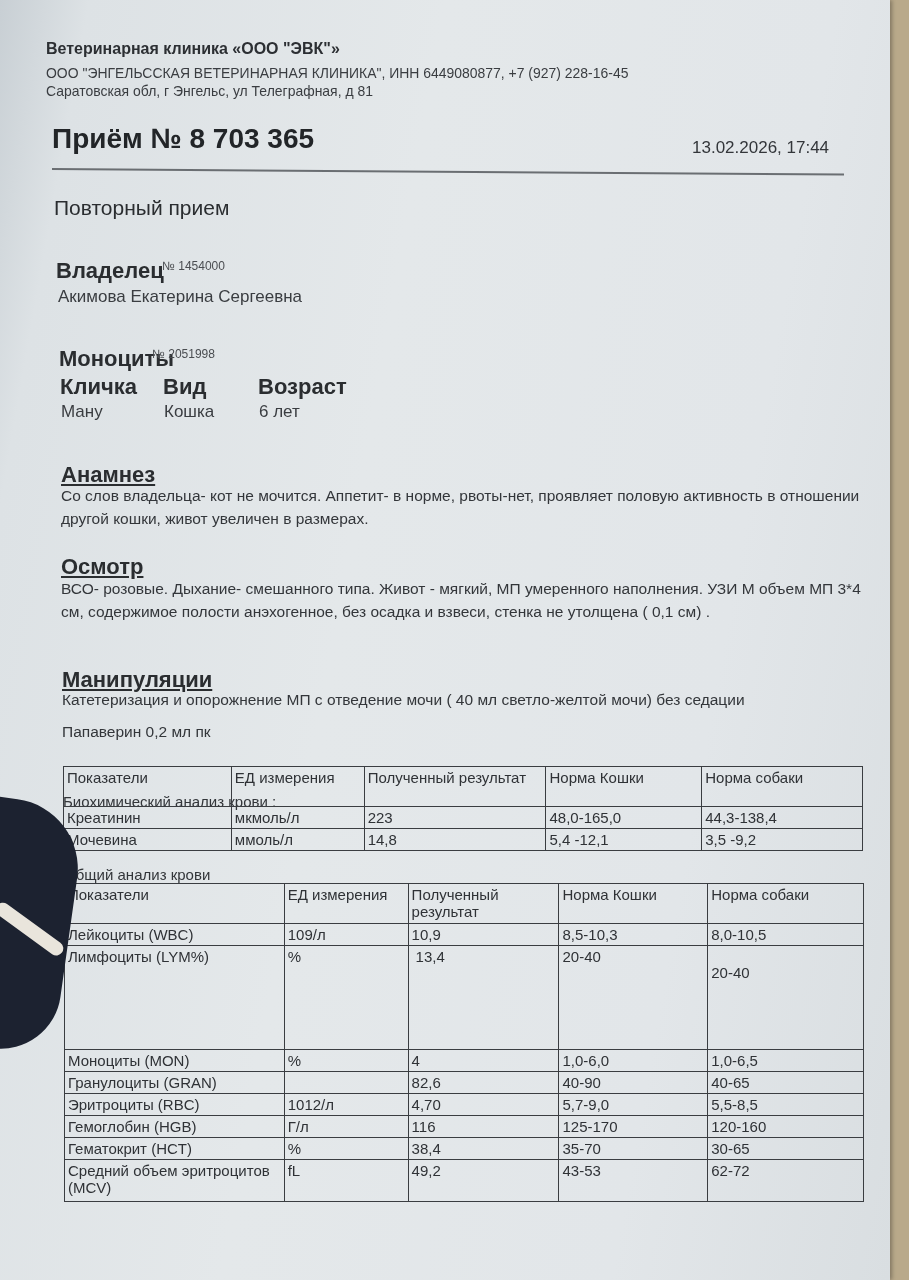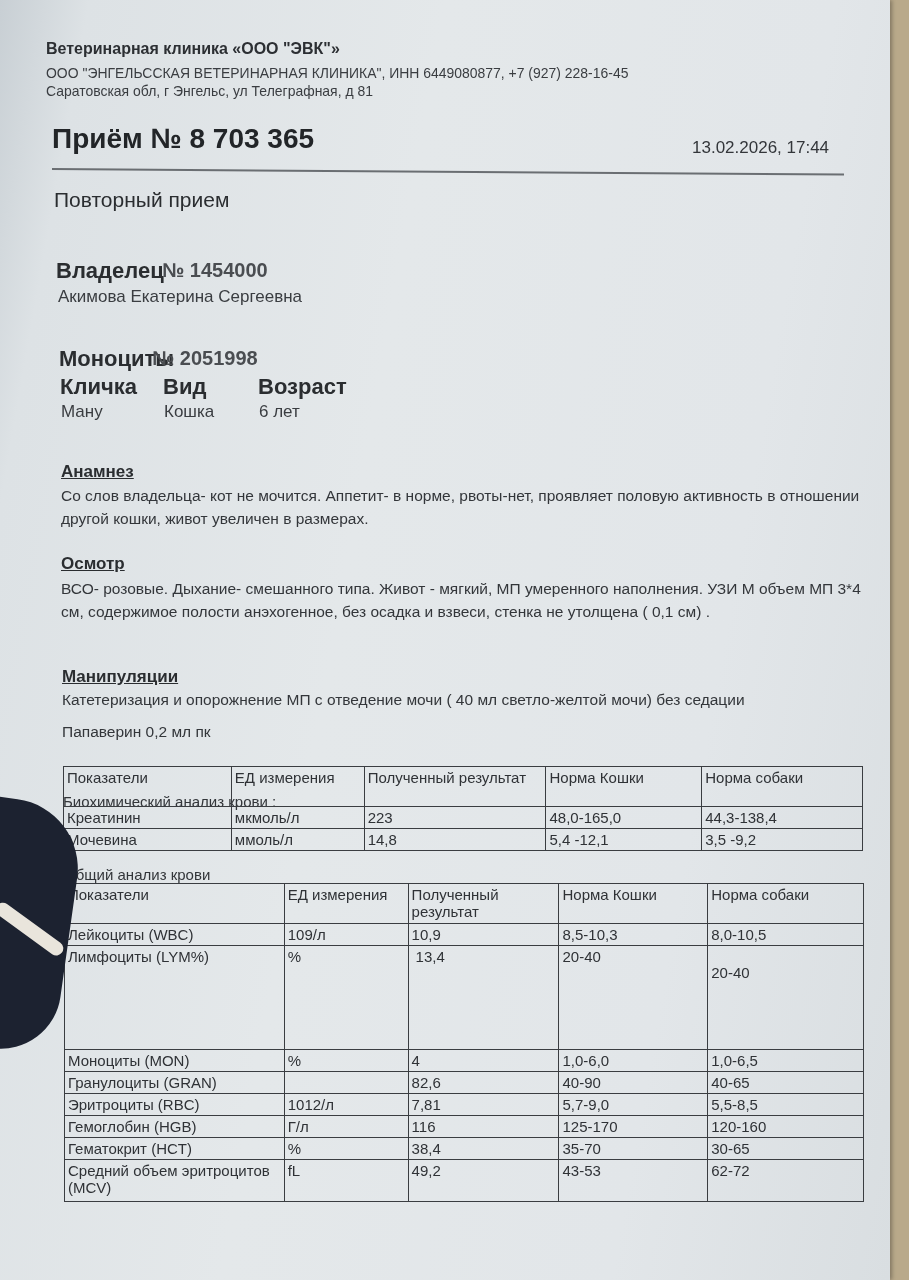--- a/index.html
+++ b/index.html
@@ -22,25 +22,25 @@
     position:absolute; left:30px; top:120px; width:80px; height:14px;
     background:#e9e5dc; border-radius:8px; transform:rotate(28deg);
   }
   .abs { position:absolute; white-space:nowrap; }
   .clinic-name { left:46px; top:40px; font-size:16px; font-weight:bold; color:#2c2f33; }
   .clinic-legal { left:46px; top:64px; font-size:15px; color:#3a3d41; transform:scaleX(0.93); transform-origin:left; }
   .clinic-addr { left:46px; top:82px; font-size:15px; color:#3a3d41; transform:scaleX(0.93); transform-origin:left; }
   .visit-title { left:52px; top:123px; font-size:28px; font-weight:bold; color:#222528;text-align:right; }
   .visit-date { left:692px; top:138px; font-size:17px; color:#33363a; }
   .rule { position:absolute; left:52px; top:168px; width:792px; height:2px; background:#6a6e72; transform:rotate(0.4deg); transform-origin:left; }
-  .visit-type { left:54px; top:188px; font-size:21px; color:#2a2d30; }
+  .visit-type { left:54px; top:196px; font-size:21px; color:#2a2d30; }
   .lbl-bold { font-weight:bold; font-size:22px; color:#2a2d30; }
   .val { font-size:17px; color:#3a3d41; }
-  .num { font-size:20px; color:#4a4d51;font-weight:bold; }
-  .section-h { font-weight:bold; font-size:17px; text-decoration:underline; color:#2a2d30; }
+  .num { font-size:12px; color:#4a4d51; }
+  .section-h { font-weight:bold; font-size:22px; text-decoration:underline; color:#2a2d30; }
   .para { font-size:15.5px; color:#33363a; line-height:23px; white-space:normal; }
   table.lab {
     position:absolute; border-collapse:collapse; font-size:15px; color:#2f3236;
   }
   table.lab td {
     border:1.5px solid #3a3d41; vertical-align:top; padding:2px 3px 0 3px; line-height:17px;
   }
   .caption { font-size:15px; color:#33363a; }
 </style>
 </head>
@@ -157,21 +157,21 @@
     <tr style="height:22px">
       <td>Гранулоциты (GRAN)</td>
       <td></td>
       <td>82,6</td>
       <td>40-90</td>
       <td>40-65</td>
     </tr>
     <tr style="height:22px">
       <td>Эритроциты (RBC)</td>
       <td>1012/л</td>
-      <td>7,81</td>
+      <td>4,70</td>
       <td>5,7-9,0</td>
       <td>5,5-8,5</td>
     </tr>
     <tr style="height:22px">
       <td>Гемоглобин (HGB)</td>
       <td>Г/л</td>
       <td>116</td>
       <td>125-170</td>
       <td>120-160</td>
     </tr>

